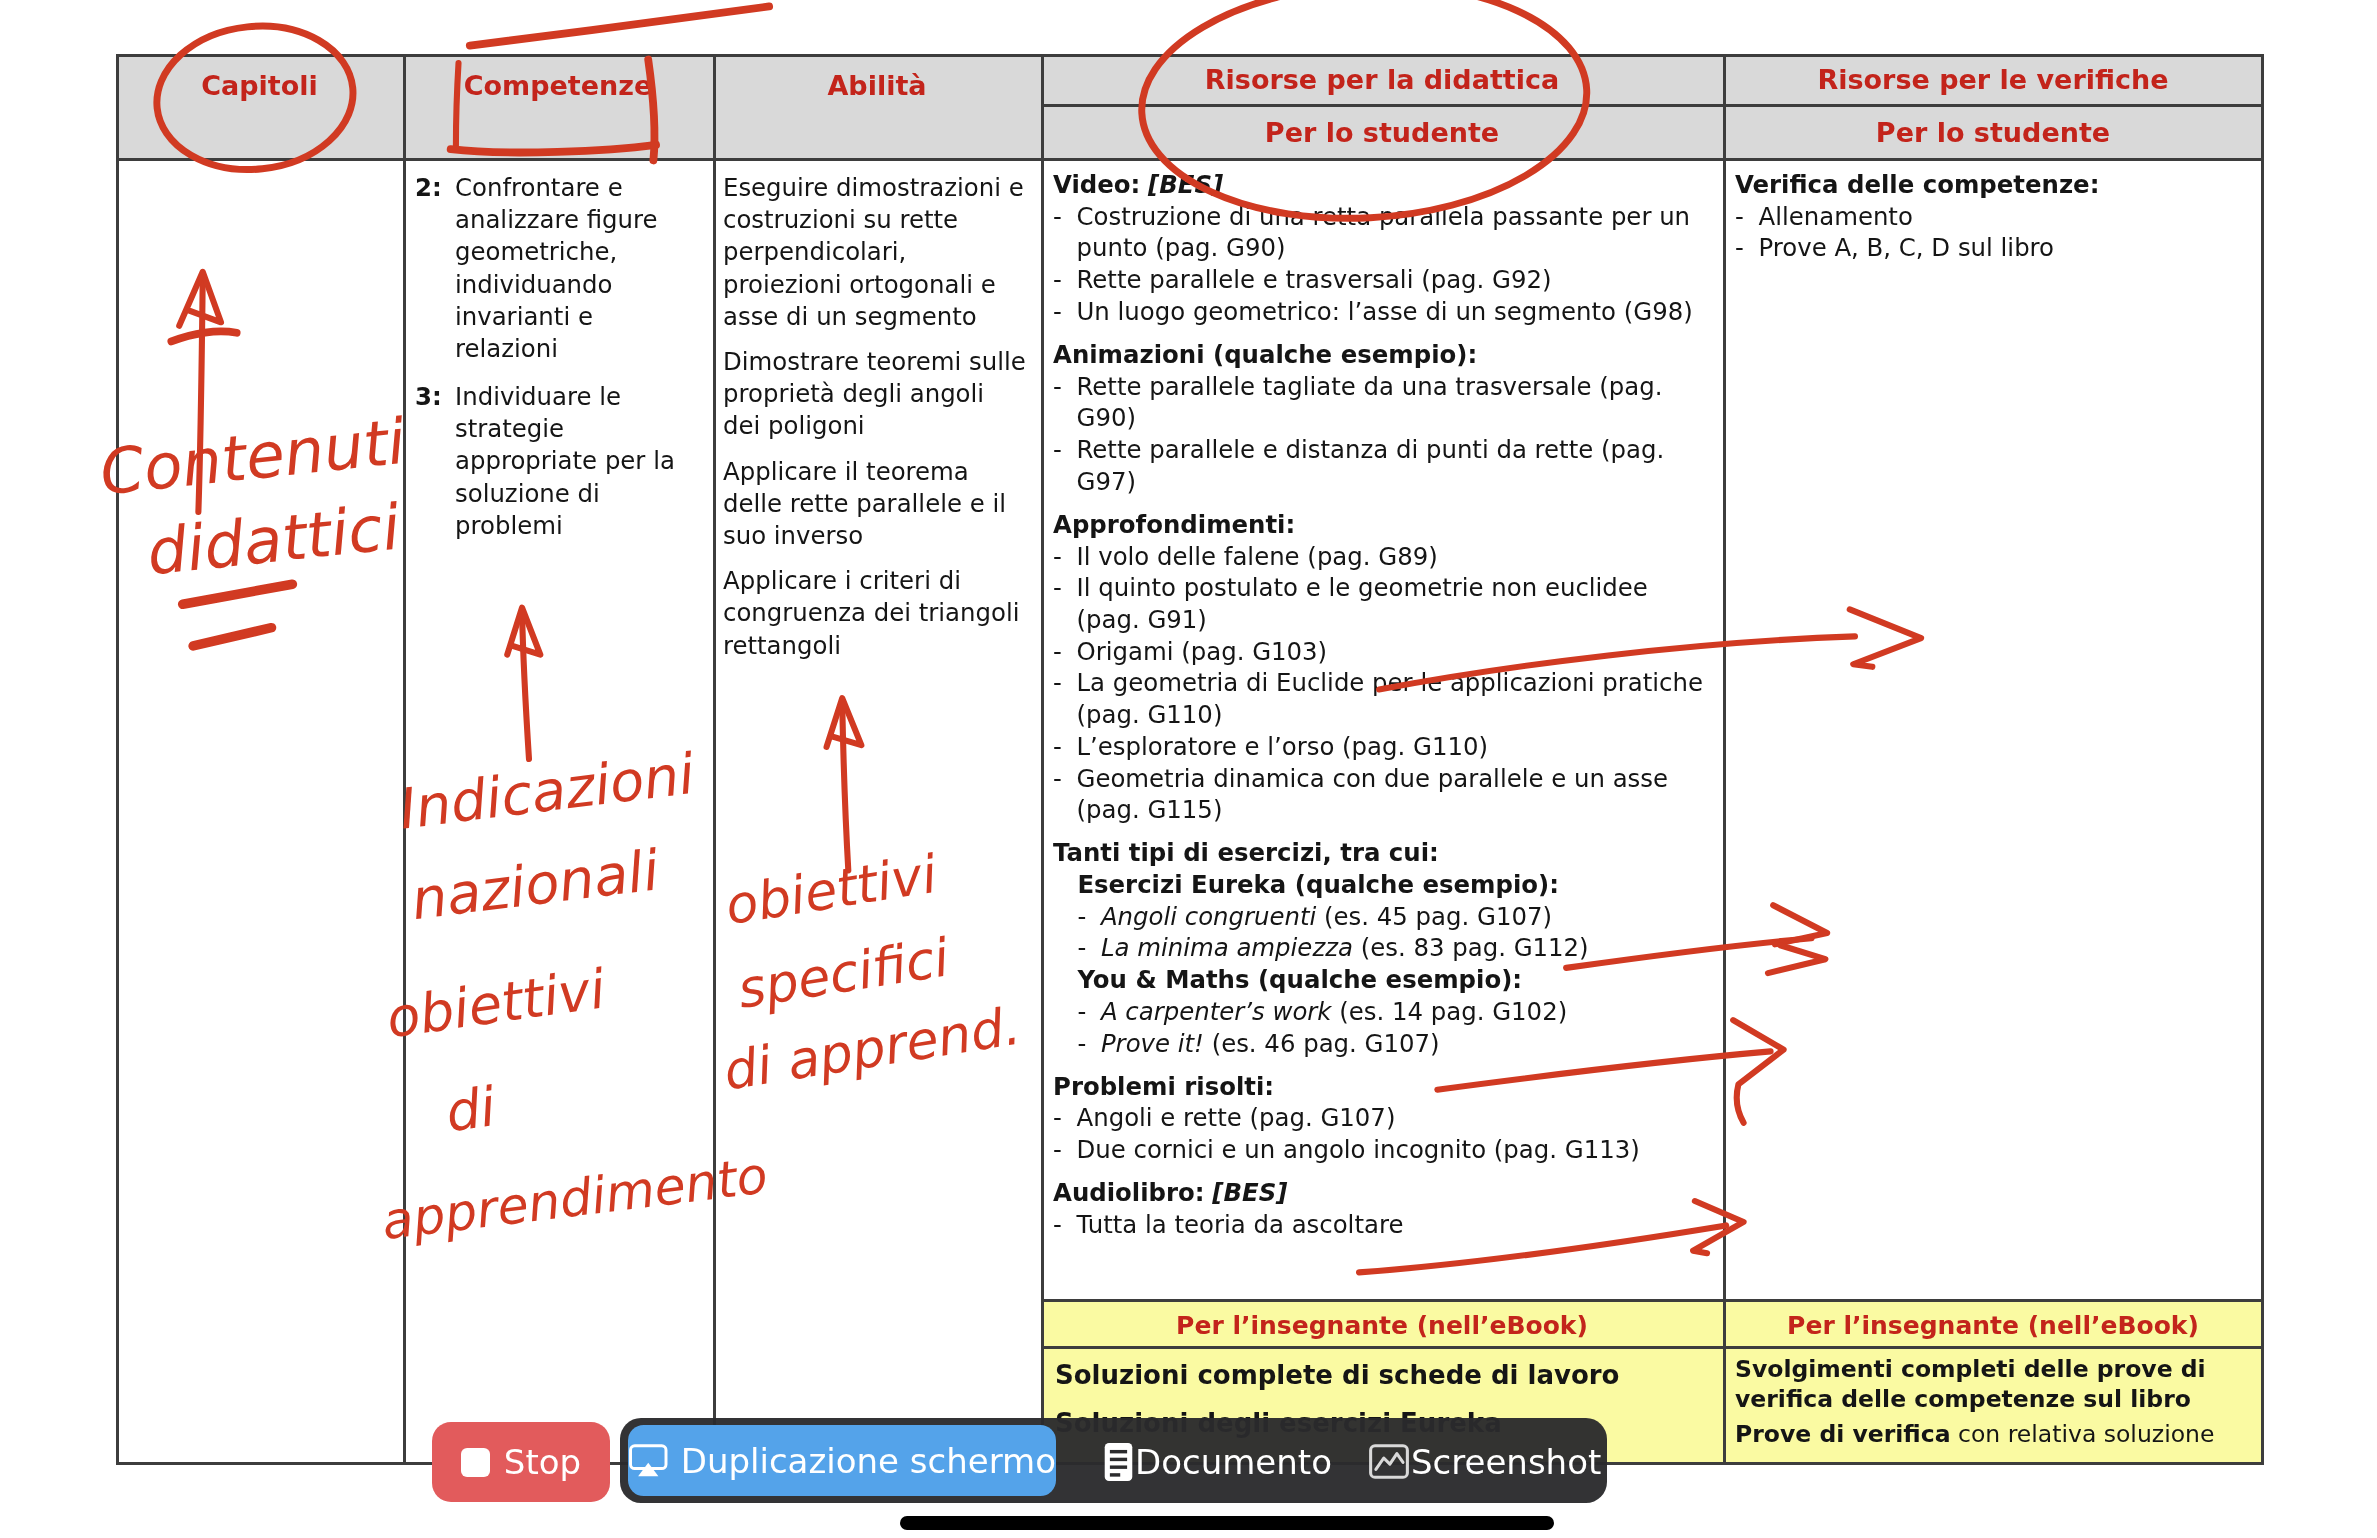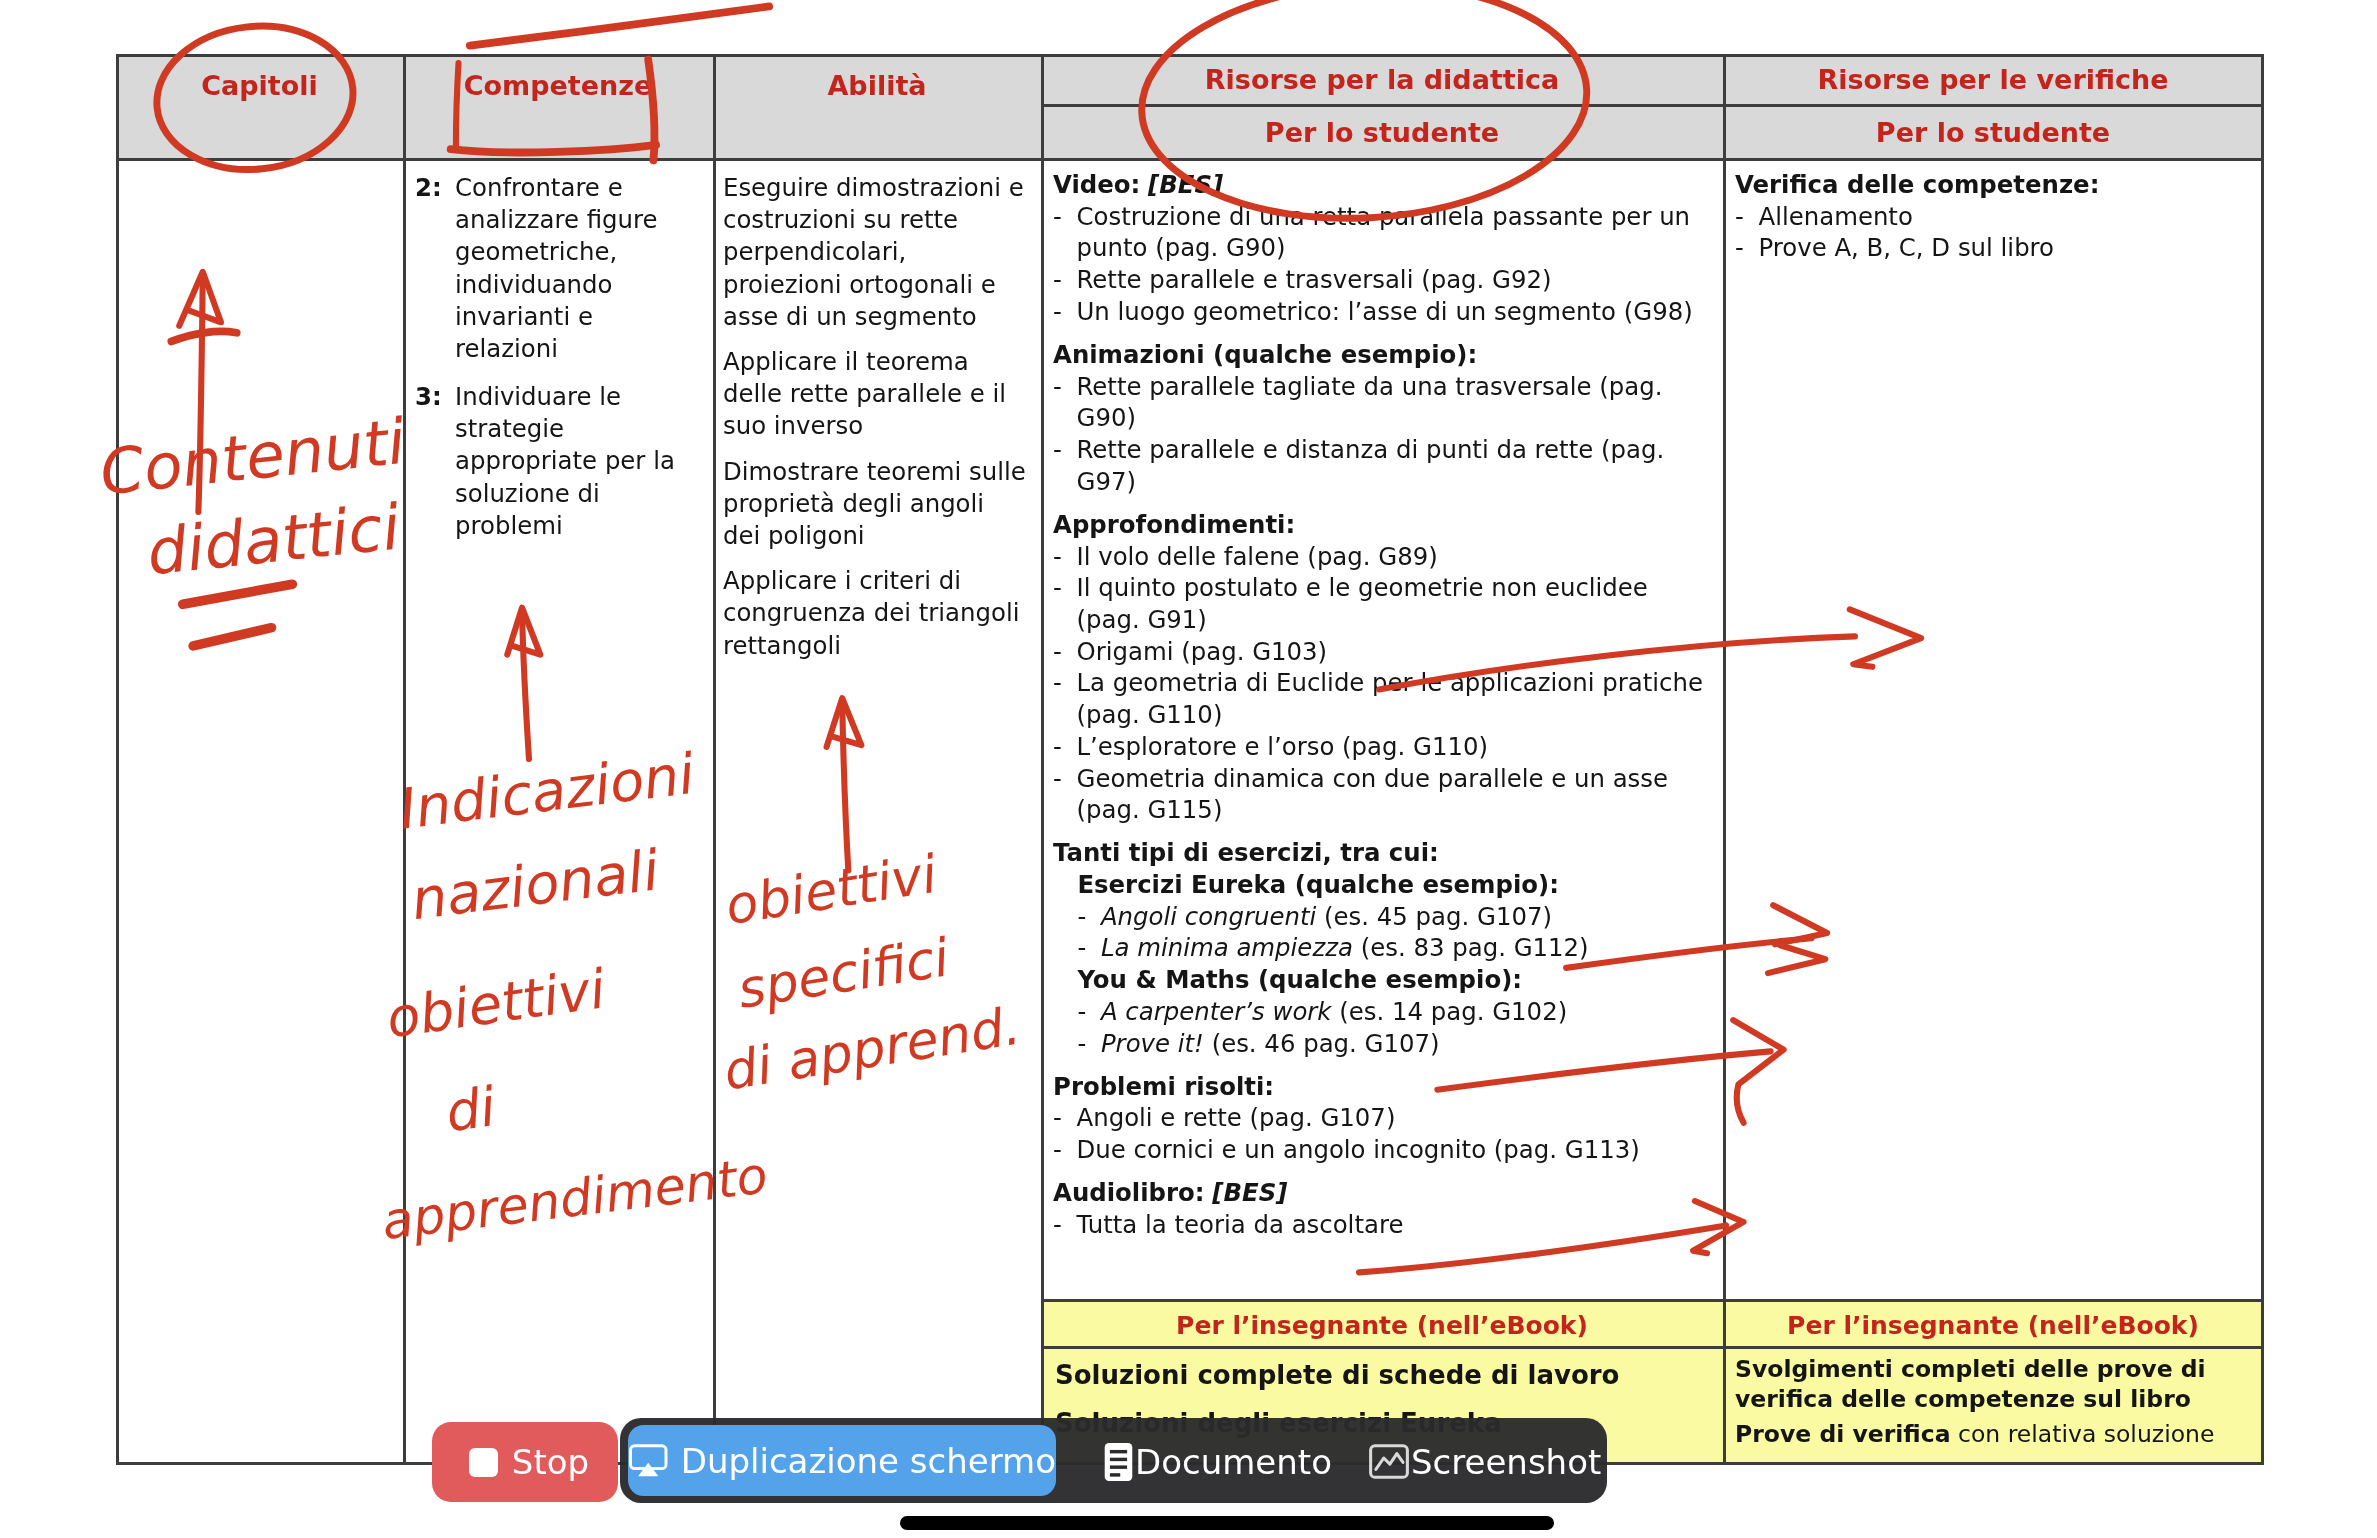--- a/index.html
+++ b/index.html
@@ -75,22 +75,22 @@
       <span class="txt">Confrontare e analizzare figure geometriche, individuando invarianti e relazioni</span>
     </div>
     <div class="numit">
       <span class="num">3:</span>
       <span class="txt">Individuare le strategie appropriate per la soluzione di problemi</span>
     </div>
   </div>
 
   <div class="abs txtlayer cellTxt" style="left:723px;top:172px;width:306px;">
     <div class="para">Eseguire dimostrazioni e costruzioni su rette perpendicolari, proiezioni ortogonali e asse di un segmento</div>
+    <div class="para">Dimostrare teoremi sulle proprietà degli angoli dei poligoni</div>
     <div class="para">Applicare il teorema delle rette parallele e il suo inverso</div>
-    <div class="para">Dimostrare teoremi sulle proprietà degli angoli dei poligoni</div>
     <div class="para">Applicare i criteri di congruenza dei triangoli rettangoli</div>
   </div>
 
   <div class="abs txtlayer cellTxt" style="left:1053px;top:169px;width:658px;line-height:1.3;">
     <div class="sec"><span class="b">Video:</span> <span class="bi">[BES]</span></div>
     <div class="di">
         <span class="dsh">-</span>
         <span class="txt">Costruzione di una retta parallela passante per un punto (pag. G90)</span>
       </div>
     <div class="di">
@@ -246,21 +246,21 @@
       <text x="476" y="1056" font-size="64" transform="rotate(-7 476 1056)">nazionali</text>
       <text x="448" y="1192" font-size="62" transform="rotate(-8 448 1192)">obiettivi</text>
       <text x="516" y="1300" font-size="62" transform="rotate(-8 516 1300)">di</text>
       <text x="442" y="1424" font-size="58" transform="rotate(-7 442 1424)">apprendimento</text>
       <text x="838" y="1062" font-size="60" transform="rotate(-9 838 1062)">obiettivi</text>
       <text x="852" y="1158" font-size="60" transform="rotate(-9 852 1158)">specifici</text>
       <text x="836" y="1252" font-size="60" transform="rotate(-9 836 1252)">di apprend.</text>
     </g>
   </svg>
 
-  <div class="abs toolbar pill" style="left:432px;top:1422px;width:178px;height:80px;background:#e25b5c;gap:14px;padding-left:8px;">
+  <div class="abs toolbar pill" style="left:432px;top:1422px;width:178px;height:80px;background:#e25b5c;gap:14px;">
     <span style="width:29px;height:29px;background:#fff;border-radius:6.1px;display:inline-block;"></span>
     <span class="tbLabel">Stop</span>
   </div>
 
   <div class="abs toolbar darkbar" style="left:620px;top:1418px;width:987px;height:85px;"></div>
 
   <div class="abs toolbar pill" style="left:628px;top:1425px;width:428px;height:71px;background:#54a3ea;border-radius:15.7px;gap:12.2px;">
     <svg width="42" height="38" viewBox="0 0 48 44">
       <rect x="3" y="4" width="42" height="27" rx="5" stroke="#fff" stroke-width="3.5" fill="none"></rect>
       <path d="M24,24 L36,40 L12,40 Z" fill="#fff"></path>

